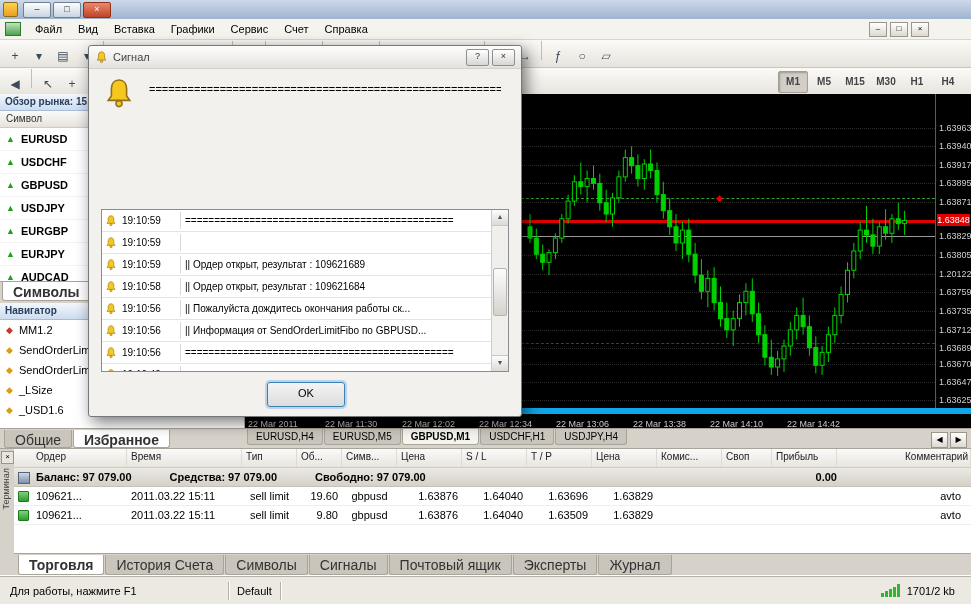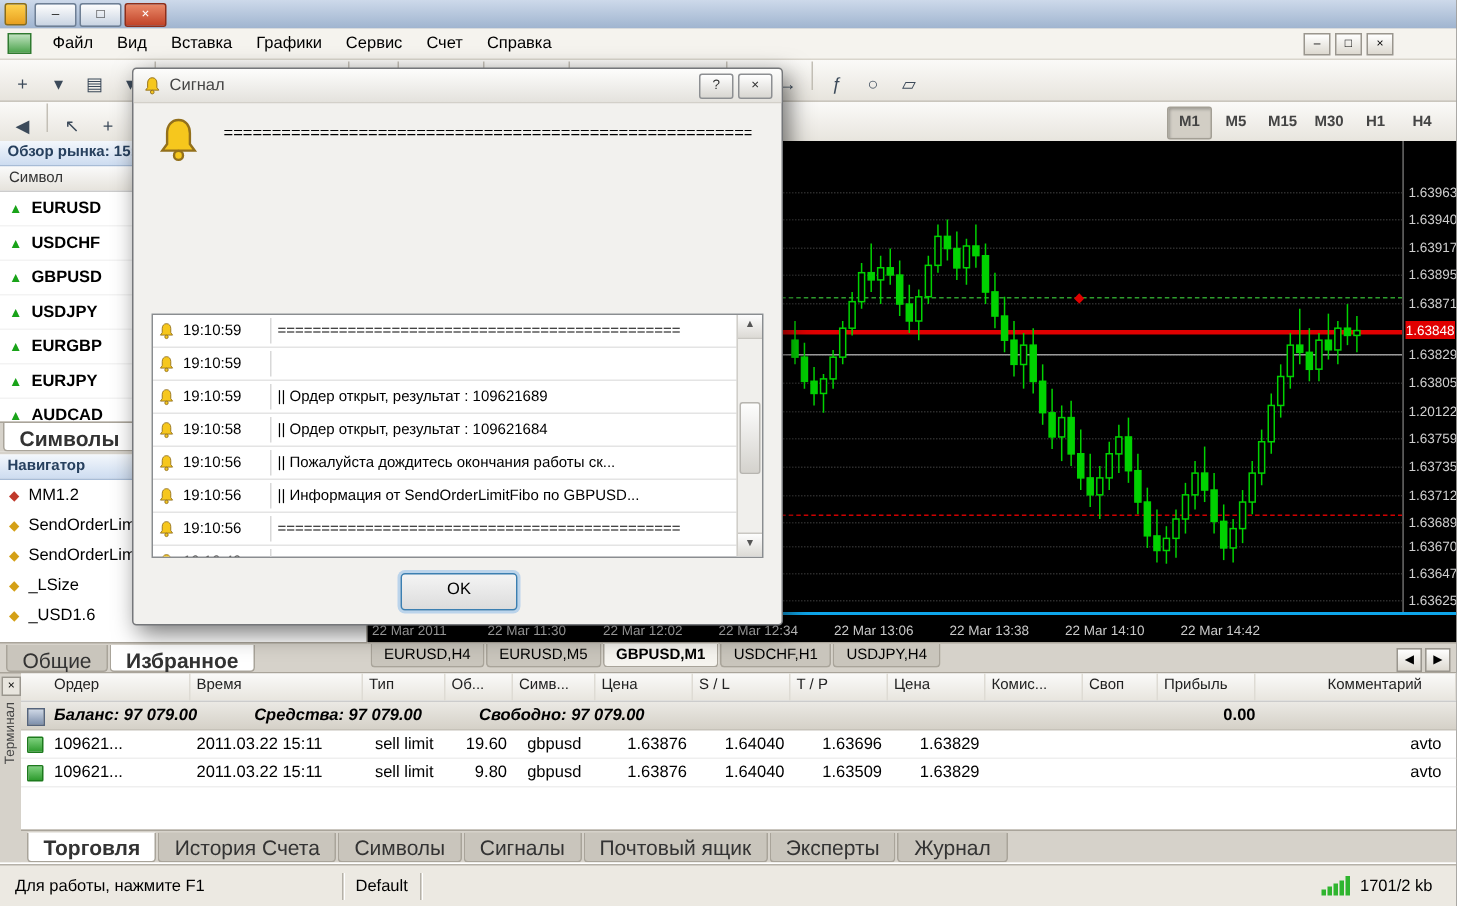--- a/index.html
+++ b/index.html
@@ -65,21 +65,21 @@
   .chline{position:absolute;left:0;right:0;height:0;}
   #current-line{position:absolute;left:0;right:0;border-top:3px solid #e00000;}
   #candles{position:absolute;left:280px;top:0;width:385px;height:314px;}
   #order-marker{position:absolute;color:#e00000;font-size:9px;line-height:9px;}
   #price-scale{position:absolute;left:935px;top:94px;width:36px;height:314px;background:#000;
     border-left:1px solid #5a5a5a;color:#cfcfcf;font-size:9px;box-sizing:border-box;}
   .plabel{position:absolute;left:3px;}
   #price-badge{position:absolute;left:1px;width:33px;height:12px;background:#e00000;color:#fff;
     font-size:9px;line-height:12px;text-align:center;}
   #time-axis{position:absolute;left:245px;top:408px;width:726px;height:20px;background:#000;
-    border-top:2px solid #0ea5e9;color:#c8c8c8;font-size:9px;box-sizing:border-box;}
+    border-top:6px solid #0ea5e9;color:#c8c8c8;font-size:9px;box-sizing:border-box;}
   .tlabel{position:absolute;top:5px;white-space:nowrap;}
 
   
   #chart-tabbar{position:absolute;left:245px;top:428px;width:726px;height:20px;background:#d6d2ca;
     border-top:1px solid #a9a49a;display:flex;align-items:flex-start;padding:1px 2px 0;box-sizing:border-box;}
   .ctab{padding:2px 8px;font-size:10px;border:1px solid #a9a49a;border-top:none;background:#c9c5bc;
     border-radius:0 0 3px 3px;margin-right:1px;white-space:nowrap;}
   .ctab.active{background:#f6f4ef;font-weight:700;}
   .tab-arrows{position:absolute;right:4px;top:3px;display:flex;gap:2px;}
   .tab-arrow{width:15px;height:14px;border:1px solid #9a968e;background:linear-gradient(#fff,#ddd9d0);
@@ -419,25 +419,25 @@
         <span class="th" style="width:55px">Тип</span>
         <span class="th" style="width:45px">Об...</span>
         <span class="th" style="width:55px">Симв...</span>
         <span class="th" style="width:65px">Цена</span>
         <span class="th" style="width:65px">S / L</span>
         <span class="th" style="width:65px">T / P</span>
         <span class="th" style="width:65px">Цена</span>
         <span class="th" style="width:65px">Комис...</span>
         <span class="th" style="width:50px">Своп</span>
         <span class="th" style="width:65px">Прибыль</span>
-        <span class="th" style="flex:1;text-align:right;padding-right:22px">Комментарий</span>
+        <span class="th" style="flex:1;text-align:right;padding-right:2px">Комментарий</span>
       </div>
     <div id="t-balance">
       <span class="bal-ico"></span>
-      <span id="t-balance-text" style="display:flex;font-style:italic;">
+      <span id="t-balance-text" style="display:flex;">
           <span class="bal">Баланс: 97 079.00</span>
           <span class="bal">Средства: 97 079.00</span>
           <span class="bal">Свободно: 97 079.00</span>
         </span>
       <span id="bal-profit">0.00</span>
     </div>
     <div id="t-rows">
         <div class="trow">
           <span class="row-ico"></span>
           <span class="td " style="width:95px">109621...</span>

